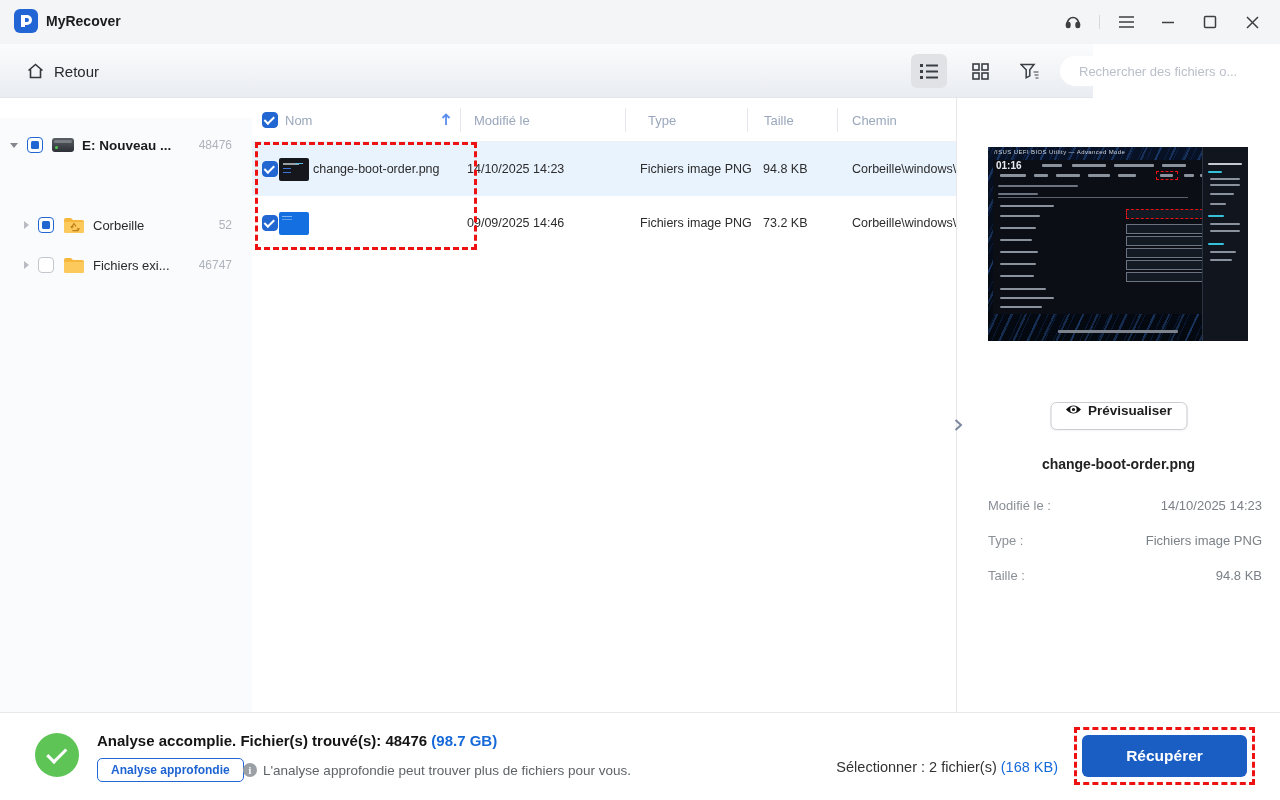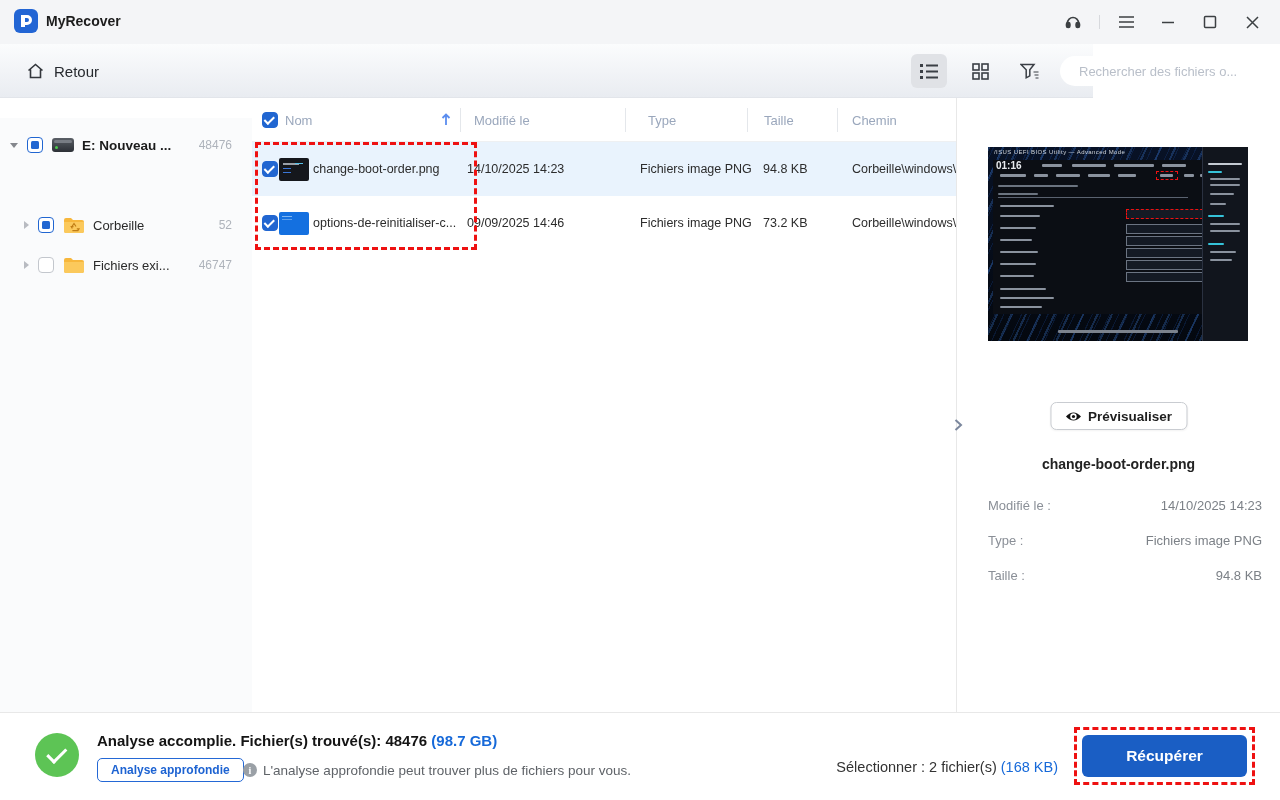--- a/index.html
+++ b/index.html
@@ -65,21 +65,21 @@
   .thumb.dark::before { content:""; position:absolute; left:4px; top:5px; width:16px; height:2px; background:#9aa0a8; }
   .thumb.dark::after { content:""; position:absolute; left:4px; top:10px; width:8px; height:1.5px; background:#3b77d8; box-shadow:0 4px 0 #3b77d8, 12px -5px 0 #58c0e8; }
   .thumb.blue { background:#1470e0; }
   .thumb.blue::before { content:""; position:absolute; left:3px; top:4px; width:10px; height:1.5px; background:#7fb6f2; box-shadow:0 3px 0 #5ea0ec; }
 
   .rows-dashed { position:absolute; left:3px; top:44px; width:222px; height:108px; border:3px dashed #ee1111; pointer-events:none; z-index:5; }
 
   
   .panel-handle { position:absolute; left:-4px; top:320px; z-index:3; cursor:pointer; }
   .preview-btn { position:absolute; left:50%; transform:translateX(-50%); top:304px; height:28px; padding:0 14px;
-                 background:#fff; border:1px solid #c9ccd1; border-radius:6px; display:flex; align-items:center; gap:7px;
+                 background:#fff; border:1px solid #c9ccd1; border-radius:6px; display:flex; align-items:flex-start; gap:7px;
                  font-size:13.5px; font-weight:bold; color:#1e1e1e; cursor:pointer; box-shadow:0 1px 2px rgba(0,0,0,.05); }
   .preview-filename { position:absolute; left:0; width:323px; top:358px; text-align:center; font-size:14px; font-weight:bold; color:#222; }
   .detail-row { position:absolute; left:31px; right:18px; height:18px; font-size:13px; }
   .detail-label { position:absolute; left:0; color:#8a8f97; }
   .detail-value { position:absolute; right:0; color:#7c8187; }
 
   
   .bios { position:absolute; left:31px; top:49px; width:260px; height:194px; background:#060b16; overflow:hidden; }
   .bios-streaks { position:absolute; inset:0;
       background:
@@ -281,21 +281,20 @@
         <span class="tcell" style="left:388px;">Fichiers image PNG</span>
         <span class="tcell" style="left:511px;">94.8 KB</span>
         <span class="tcell" style="left:600px;">Corbeille\windows\</span>
       </div>
 
       <div class="trow" style="top:98px;">
         <span class="cb checked" style="position:absolute; left:10px; top:19px;"></span>
         <span class="tcell" style="left:27px;">
             <span class="thumb blue"></span>
           </span>
-        <span class="tcell" style="left:61px;">options-de-reinitialiser-c...</span>
         <span class="tcell" style="left:215px;">09/09/2025 14:46</span>
         <span class="tcell" style="left:388px;">Fichiers image PNG</span>
         <span class="tcell" style="left:511px;">73.2 KB</span>
         <span class="tcell" style="left:600px;">Corbeille\windows\</span>
       </div>
 
       <div class="rows-dashed"></div>
     </div>
 
     <div class="vdivider"></div>

